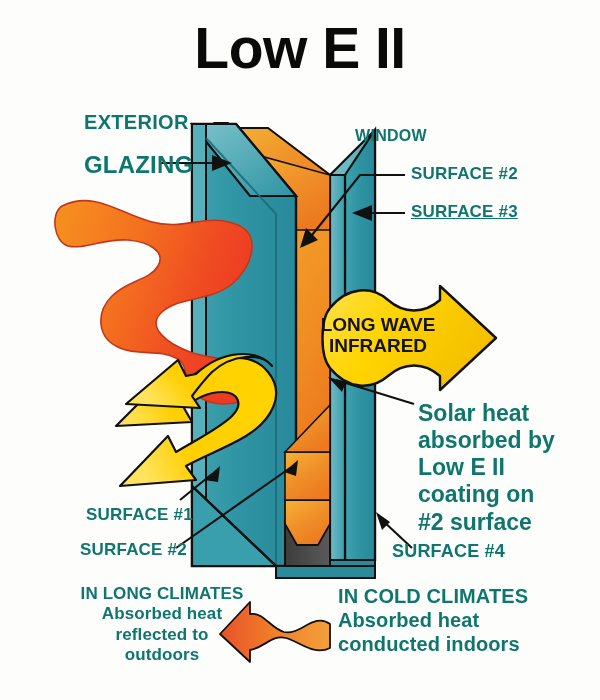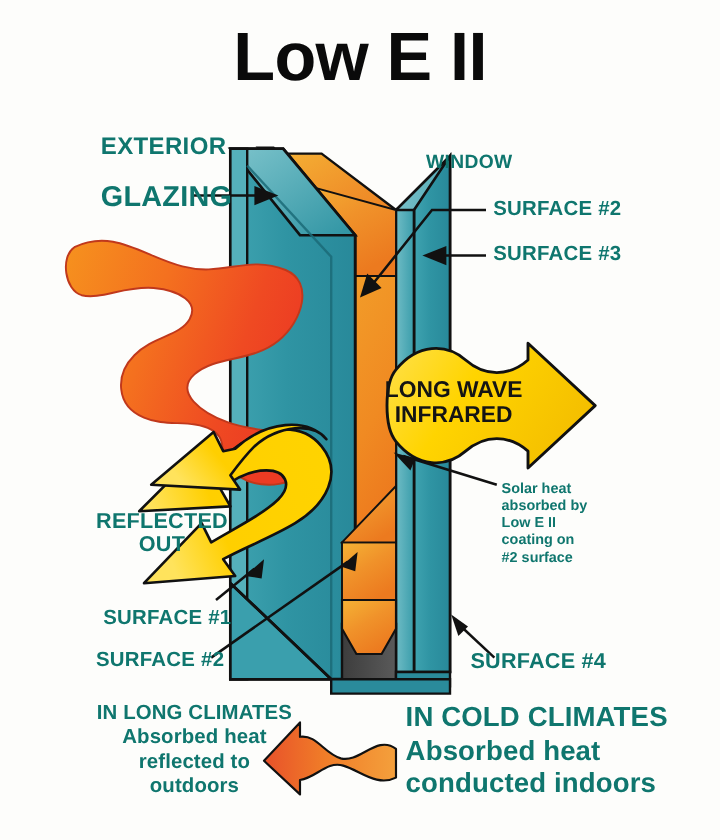--- a/index.html
+++ b/index.html
@@ -16,28 +16,28 @@
   .txt{position:absolute;font-weight:bold;color:#0f766e;line-height:1.06;white-space:pre;}
 
   #page-title{
     left:0;top:18px;width:600px;text-align:center;
     font-size:57px;font-weight:bold;letter-spacing:-0.5px;color:#0a0a0a;
   }
   #lbl-exterior{left:84px;top:112px;font-size:20px;letter-spacing:0.3px;}
   #lbl-glazing{left:84px;top:152px;font-size:24px;letter-spacing:0.2px;}
   #lbl-window{left:355px;top:128px;font-size:16px;letter-spacing:0.3px;}
   #lbl-surface2-top{left:411px;top:165px;font-size:17px;letter-spacing:0.2px;}
-  #lbl-surface3{left:411px;top:203px;font-size:17px;letter-spacing:0.2px;}
+  #lbl-surface3{left:411px;top:203px;font-size:17px;letter-spacing:0.2px;text-decoration:underline;}
   #lbl-reflected{left:75px;top:425px;font-size:18px;text-align:center;width:120px;letter-spacing:0.2px;}
   #lbl-surface1{left:86px;top:506px;font-size:17px;letter-spacing:0.2px;}
   #lbl-surface2-bot{left:80px;top:541px;font-size:17px;letter-spacing:0.2px;}
   #lbl-surface4{left:392px;top:542px;font-size:18px;letter-spacing:0.2px;}
-  #lbl-solar{left:418px;top:400px;font-size:12px;line-height:1.18;}
+  #lbl-solar{left:418px;top:400px;font-size:23px;line-height:1.18;}
   #lbl-warm{left:62px;top:584px;font-size:17px;text-align:center;width:200px;line-height:1.2;letter-spacing:0.1px;}
-  #lbl-cold{left:338px;top:584px;font-size:23px;line-height:1.2;letter-spacing:0.1px;}
+  #lbl-cold{left:338px;top:584px;font-size:20px;line-height:1.2;letter-spacing:0.1px;}
   .ir-text{font-size:19px;font-weight:bold;fill:#141414;font-family:"Liberation Sans",sans-serif;}
 </style>
 </head>
 <body style="background: rgb(253, 253, 251);">
 
 <div id="stage">
 
   <svg id="diagram" viewBox="0 0 600 700">
     <defs>
       <linearGradient id="gTeal" x1="0" y1="0" x2="1" y2="0">
@@ -211,22 +211,20 @@
     </g>
   </svg>
 
   <div class="txt" id="page-title">Low E II</div>
 
   <div class="txt" id="lbl-exterior">EXTERIOR</div>
   <div class="txt" id="lbl-glazing">GLAZING</div>
   <div class="txt" id="lbl-window">WINDOW</div>
   <div class="txt" id="lbl-surface2-top">SURFACE #2</div>
   <div class="txt" id="lbl-surface3">SURFACE #3</div>
-  <div class="txt" id="lbl-reflected">REFLECTED
-OUT</div>
   <div class="txt" id="lbl-surface1">SURFACE #1</div>
   <div class="txt" id="lbl-surface2-bot">SURFACE #2</div>
   <div class="txt" id="lbl-surface4">SURFACE #4</div>
   <div class="txt" id="lbl-solar">Solar heat
 absorbed by
 Low E II
 coating on
 #2 surface</div>
 
   <div class="txt" id="lbl-warm">IN LONG CLIMATES

